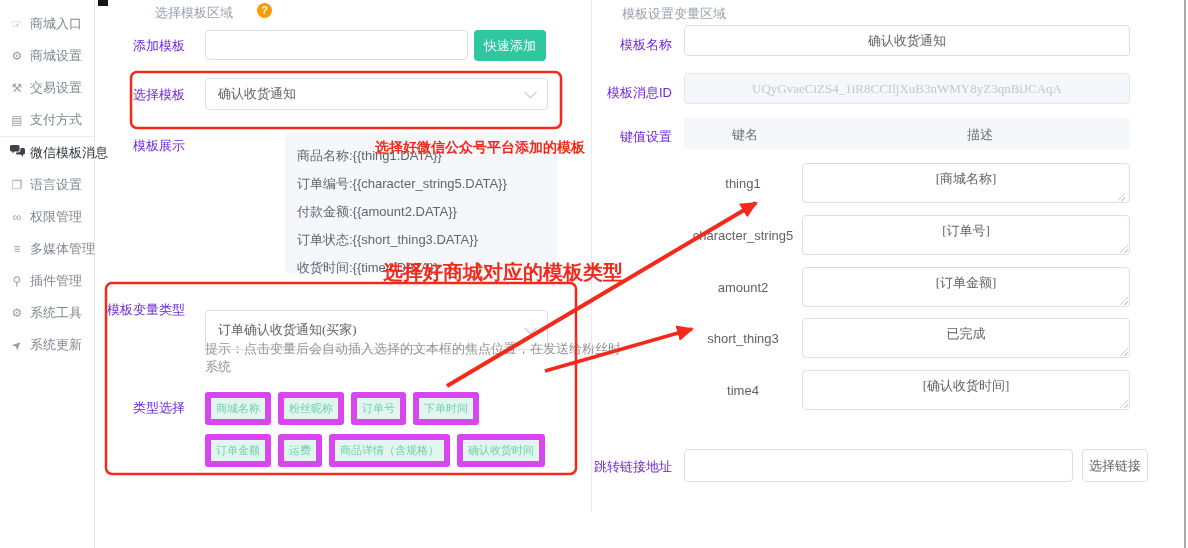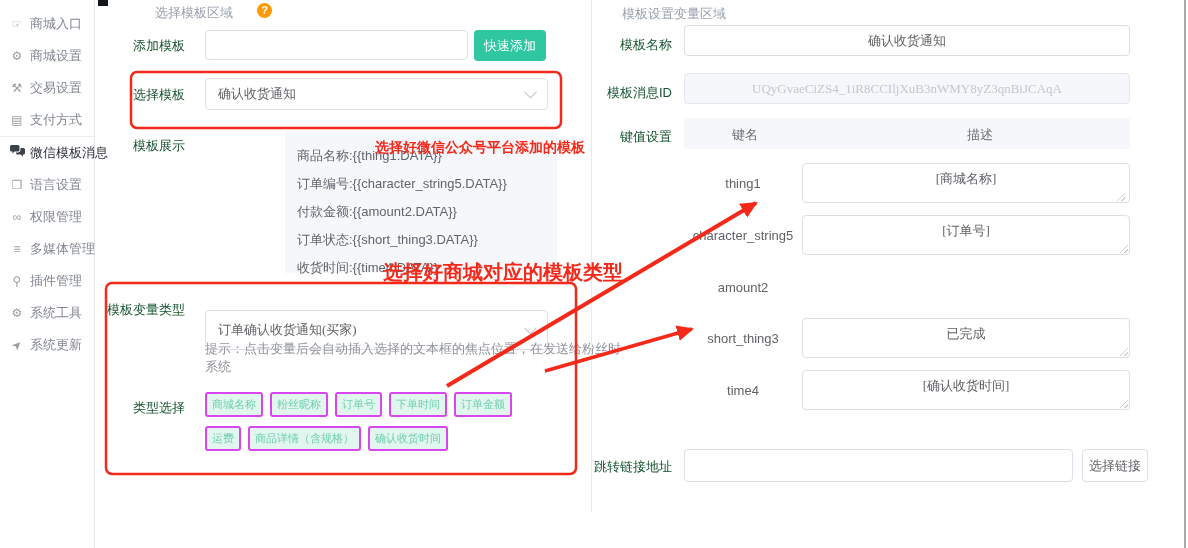--- a/index.html
+++ b/index.html
@@ -7,36 +7,36 @@
           font-family:"Liberation Sans","DejaVu Sans",sans-serif;font-size:13px;color:#606266;}
   
   .sidebar{position:absolute;left:0;top:0;width:95px;height:548px;border-right:1px solid #e4e6ea;background:#fff;padding-top:8px;box-sizing:border-box;}
   .side-item{height:32px;display:flex;align-items:center;padding-left:9px;color:#82878f;cursor:pointer;white-space:nowrap;}
   .side-item .ic{width:16px;margin-right:5px;font-size:12px;color:#9aa0a8;text-align:center;flex:none;}
   .side-item.active{color:#2b2f36;border-top:1px solid #ededed;}
   .side-item.active .ic{color:#3d424a;}
   .rot-45{display:inline-block;transform:rotate(-45deg);}
   .artifact{position:absolute;background:#14171a;}
   
-  .lbl{position:absolute;text-align:right;color:#14532d;}
+  .lbl{position:absolute;text-align:right;color:#6d28d9;}
   .inp,.sel,.ta{position:absolute;background:#fff;border:1px solid #dcdfe6;border-radius:4px;box-sizing:border-box;font-family:Liberation Serif, serif;font-size:13px;color:#606266;text-align:center;}
   .inp{padding:0 10px;}
   input.inp{outline:none;}
   .sel{display:flex;align-items:center;padding:0 12px;cursor:pointer;}
   .sel .chev{position:absolute;right:12px;top:50%;width:8px;height:8px;border-right:1.4px solid #c0c4cc;border-bottom:1.4px solid #c0c4cc;transform:translateY(-70%) rotate(45deg);}
   .btn-green{position:absolute;background:#2ec7a0;color:#fff;border:none;border-radius:4px;font-size:13px;font-family:inherit;cursor:pointer;}
   .btn-plain{position:absolute;background:#fff;color:#606266;border:1px solid #dcdfe6;border-radius:4px;font-size:13px;font-family:inherit;cursor:pointer;}
   .section-title{position:absolute;color:#98a0ab;font-size:13px;}
   .help{position:absolute;width:15px;height:15px;border-radius:50%;background:#ff9900;color:#fff;font-size:11px;font-weight:bold;text-align:center;line-height:15px;cursor:pointer;}
   
   .tpl-box{position:absolute;left:285px;top:132px;width:272px;height:141px;background:#f5f7fa;padding:10px 12px;box-sizing:border-box;}
   .tpl-box div{line-height:28px;white-space:nowrap;color:#60656e;}
   
   .tags{position:absolute;left:205px;top:392px;width:345px;display:flex;flex-wrap:wrap;gap:9px 7px;}
-  .tag{background:#e1f6ee;color:#6fcfb1;border:2px solid #d946ef;border-radius:3px;font-size:11px;padding:5px 5px;line-height:1;cursor:pointer;white-space:nowrap;}
+  .tag{background:#e1f6ee;color:#6fcfb1;border:6px solid #d946ef;border-radius:3px;font-size:11px;padding:5px 5px;line-height:1;cursor:pointer;white-space:nowrap;}
   
   .v-divider{position:absolute;left:591px;top:0;width:1px;height:512px;background:#e8eaed;}
   .kv-head{position:absolute;left:684px;top:118px;width:446px;height:31px;background:#f5f7fa;border-radius:2px;}
   .kv-head span{position:absolute;top:8px;color:#6a6f76;}
   .kv-key{position:absolute;left:684px;width:118px;text-align:center;color:#606266;}
   .ta{padding:6px 10px;resize:none;overflow:hidden;line-height:17px;}
   .ta-wrap{position:absolute;}
   .ta-wrap .grip{position:absolute;right:2px;bottom:2px;width:9px;height:9px;
       background:repeating-linear-gradient(-45deg,transparent 0 2px,#c0c4cc 2px 3px);
       clip-path:polygon(100% 0,100% 100%,0 100%);opacity:.8;}
@@ -168,20 +168,24 @@
     <span class="grip"></span>
   </div>
 
   <div class="kv-key" style="top:228px;">character_string5</div>
   <div class="ta-wrap" style="left:802px;top:215px;width:328px;height:40px;">
     <textarea class="ta" style="left: 0px; top: 0px; width: 328px; height: 40px;">[订单号]</textarea>
     <span class="grip"></span>
   </div>
 
   <div class="kv-key" style="top:280px;">amount2</div>
+  <div class="ta-wrap" style="left:802px;top:267px;width:328px;height:40px;">
+    <textarea class="ta" style="left: 0px; top: 0px; width: 328px; height: 40px;">[订单金额]</textarea>
+    <span class="grip"></span>
+  </div>
 
   <div class="kv-key" style="top:331px;">short_thing3</div>
   <div class="ta-wrap" style="left:802px;top:318px;width:328px;height:40px;">
     <textarea class="ta" style="left: 0px; top: 0px; width: 328px; height: 40px;">已完成</textarea>
     <span class="grip"></span>
   </div>
 
   <div class="kv-key" style="top:383px;">time4</div>
   <div class="ta-wrap" style="left:802px;top:370px;width:328px;height:40px;">
     <textarea class="ta" style="left: 0px; top: 0px; width: 328px; height: 40px;">[确认收货时间]</textarea>

